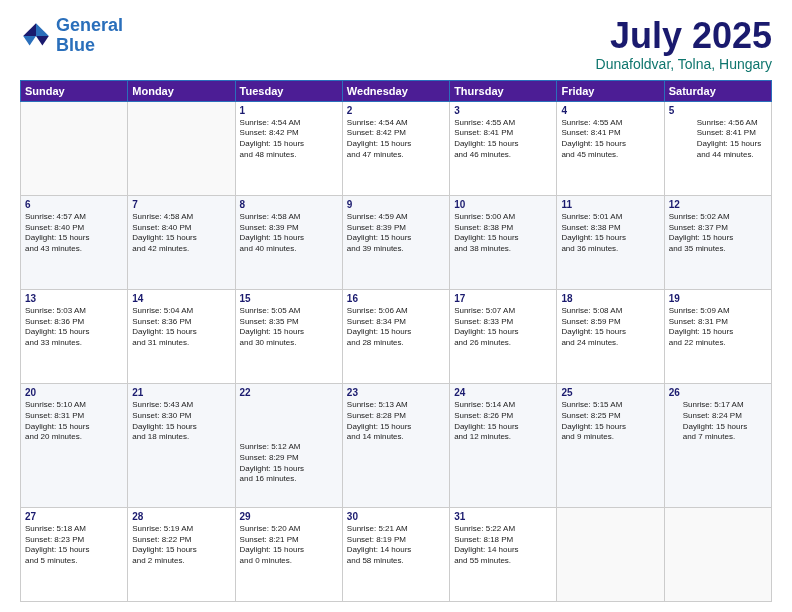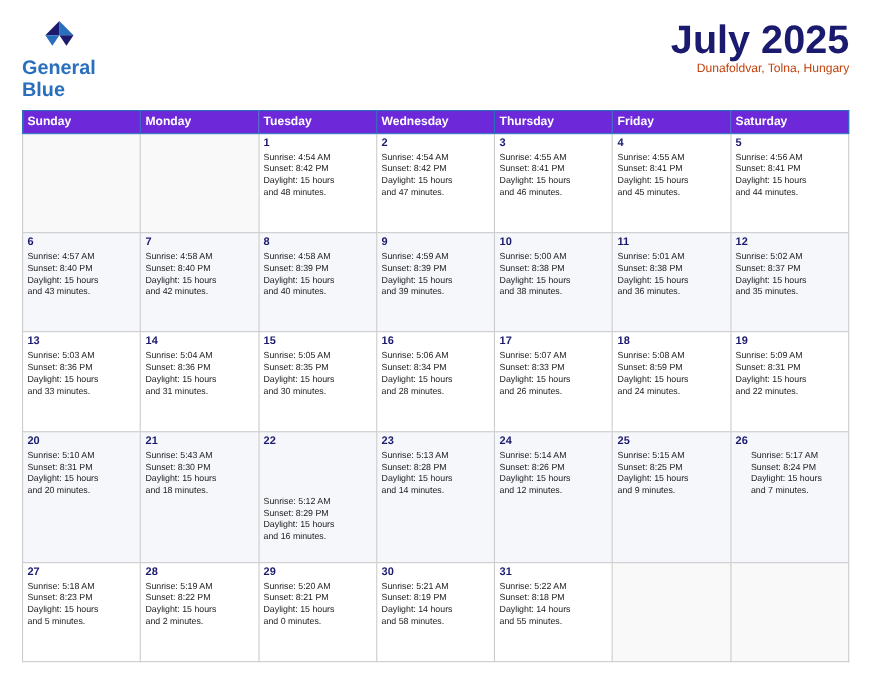--- a/index.html
+++ b/index.html
@@ -20,21 +20,20 @@
     .header {
       display: flex;
       justify-content: space-between;
       align-items: flex-start;
       margin-bottom: 8px;
     }
     .logo {
       display: flex;
       align-items: center;
       gap: 4px;
-      flex-direction: column;
     }
     .logo-text {
       font-size: 18px;
       font-weight: bold;
       color: #1a1a6e;
       line-height: 1.1;
     }
     .logo-text span {
       color: #2a6fbb;
     }
@@ -45,31 +44,31 @@
     .title-block {
       text-align: right;
     }
     .main-title {
       font-size: 36px;
       font-weight: bold;
       color: #1a1a6e;
       line-height: 1.1;
     }
     .subtitle {
-      font-size: 11px;
-      color: #c2410c;
+      font-size: 14px;
+      color: #0f766e;
     }
     .calendar {
       flex: 1;
       border-collapse: collapse;
       width: 100%;
       table-layout: fixed;
     }
     .calendar th {
-      background-color: #6d28d9;
+      background-color: #4c1d95;
       color: #fff;
       font-size: 11px;
       font-weight: bold;
       padding: 4px 4px;
       text-align: left;
       border: 1px solid #2a6fbb;
     }
     .calendar td {
       border: 1px solid #ccc;
       vertical-align: top;
@@ -160,21 +159,21 @@
           </td>
           <td>
             <span class="day-num">4</span>
             <div class="day-info" style="white-space: pre-line;">Sunrise: 4:55 AM
 Sunset: 8:41 PM
 Daylight: 15 hours
 and 45 minutes.</div>
           </td>
           <td>
             <span class="day-num">5</span>
-            <div class="day-info" style="white-space: pre-line;">Sunrise: 4:56 AM
+            <div class="day-info" style="white-space: pre-line; margin-left: 28px;">Sunrise: 4:56 AM
 Sunset: 8:41 PM
 Daylight: 15 hours
 and 44 minutes.</div>
           </td>
         </tr>
         <tr>
           <td>
             <span class="day-num">6</span>
             <div class="day-info" style="white-space: pre-line;">Sunrise: 4:57 AM
 Sunset: 8:40 PM

